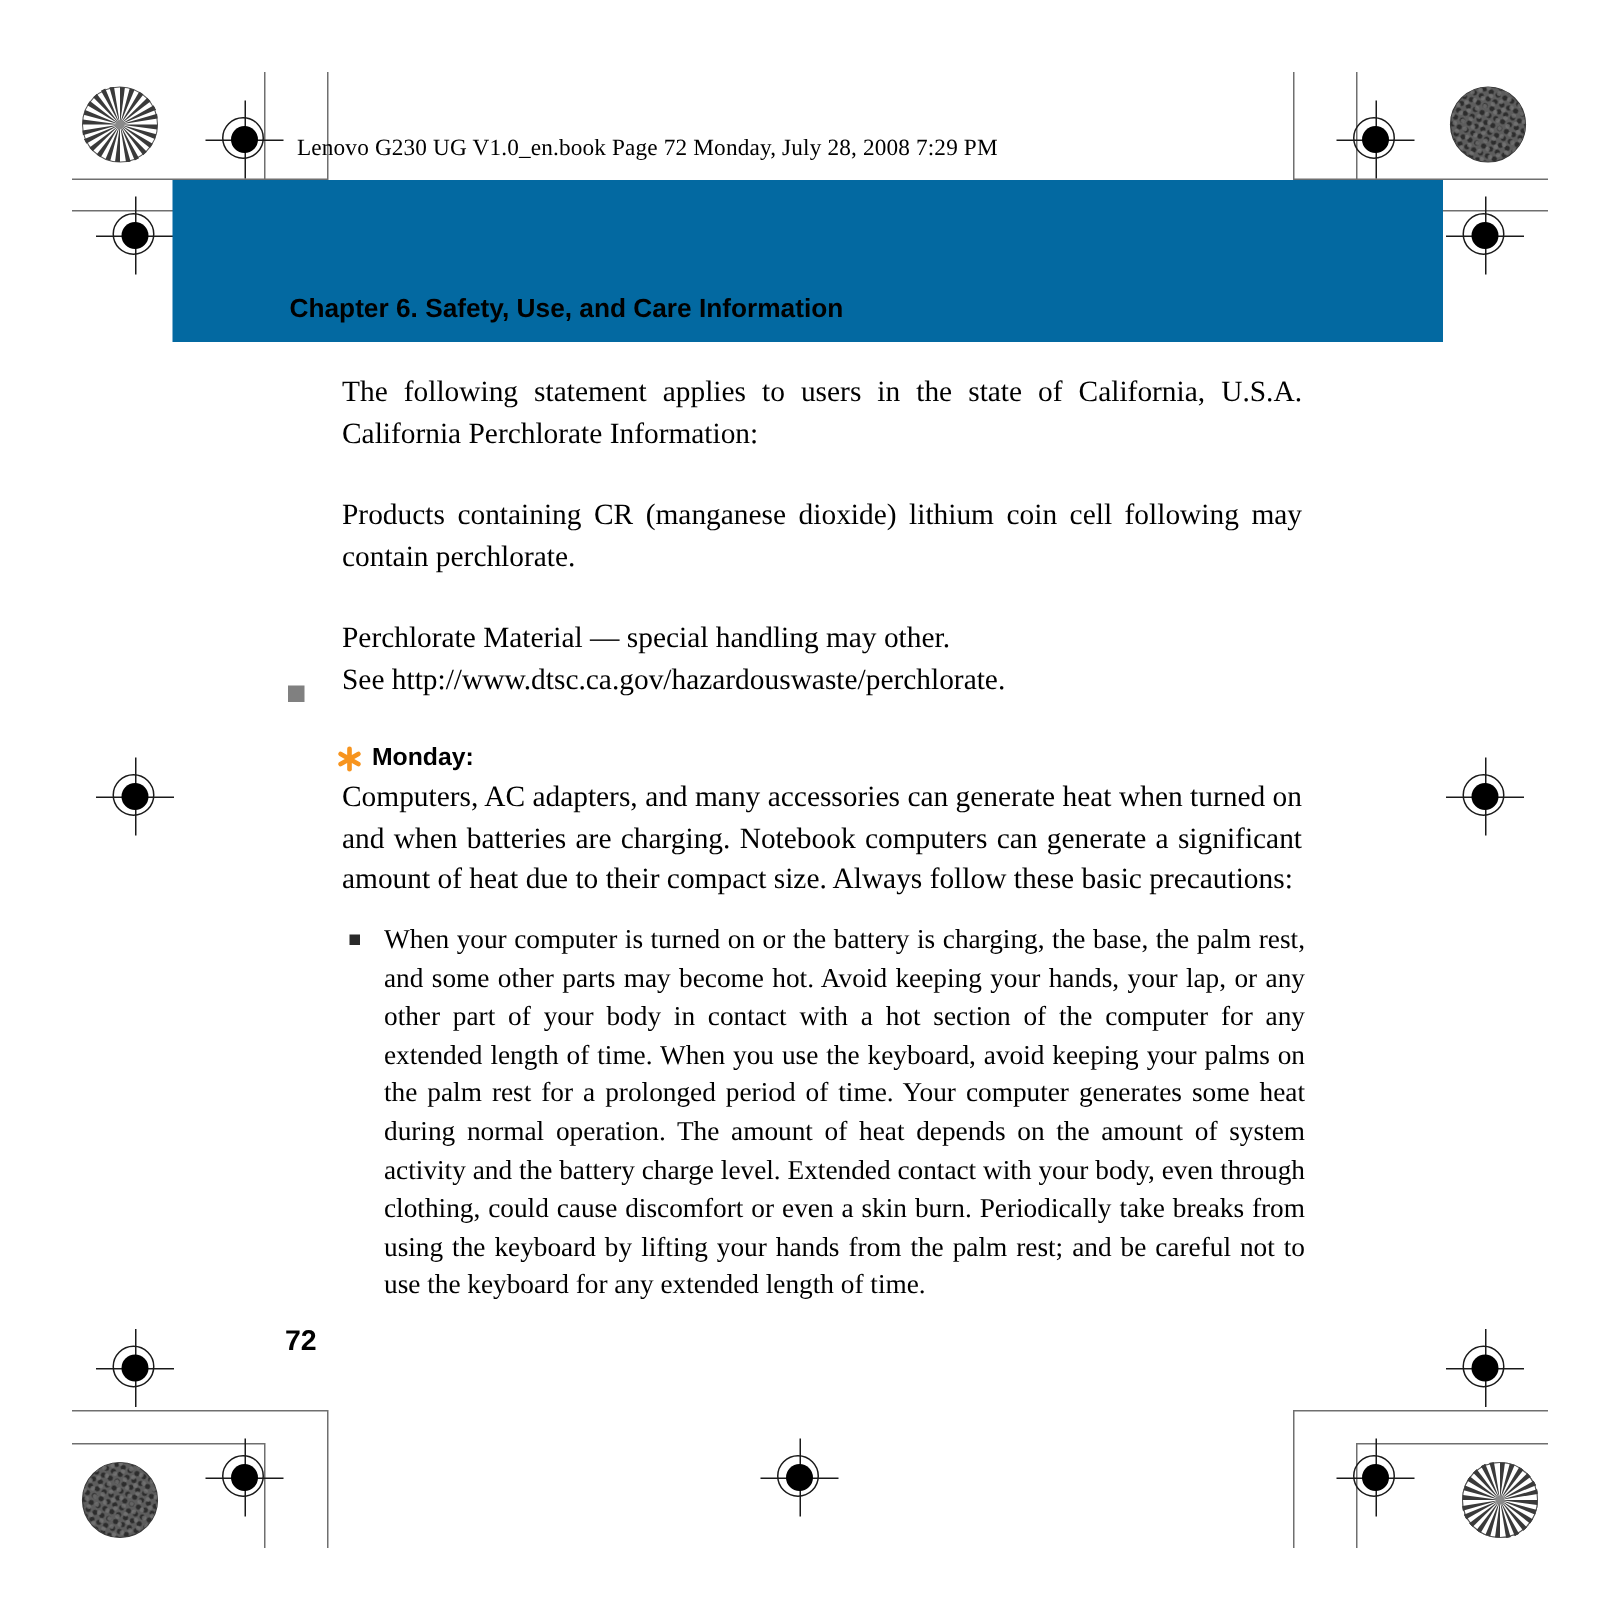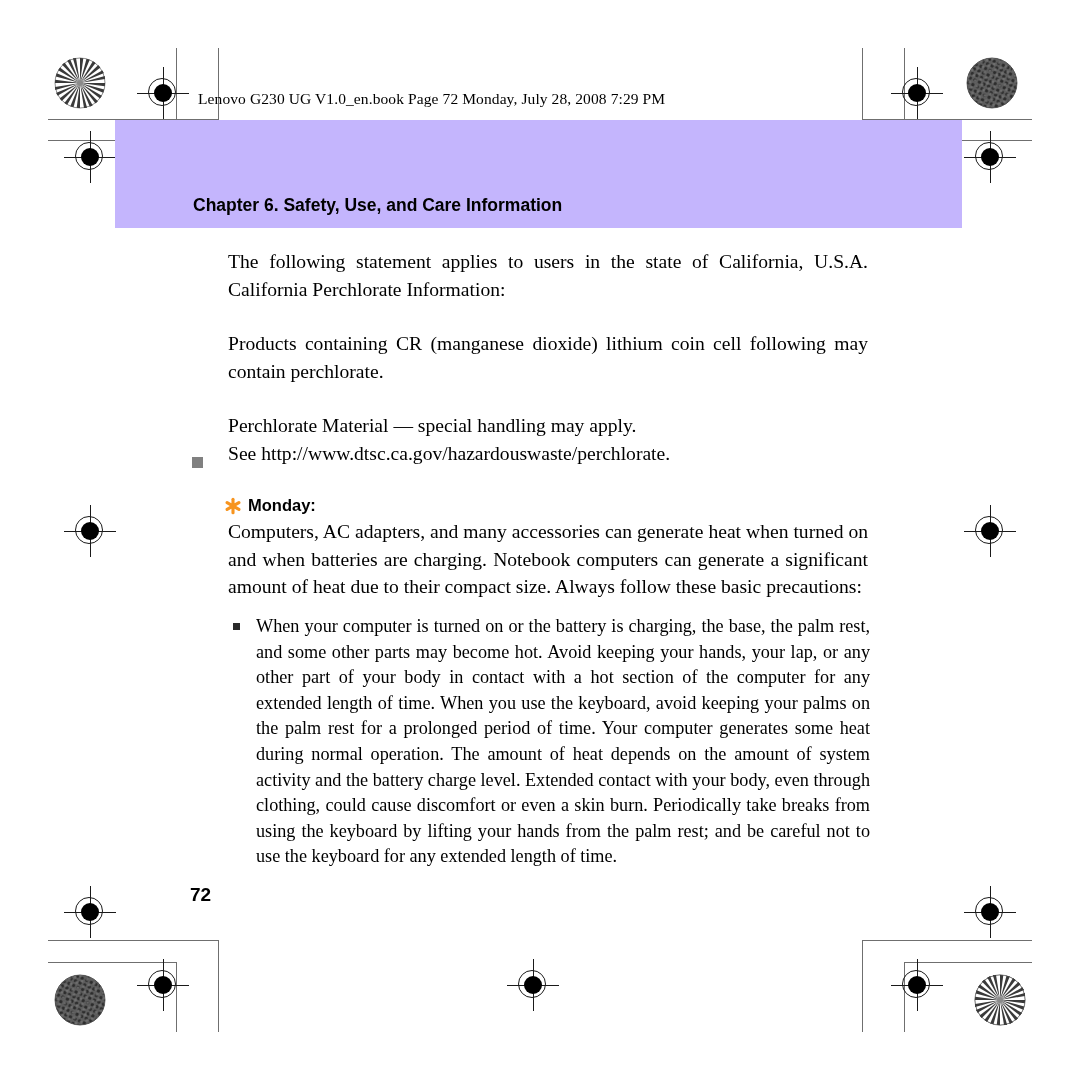--- a/index.html
+++ b/index.html
@@ -91,21 +91,21 @@
     white-space: nowrap;
     color: #000;
   }
 
   #chapter-bar {
     position: absolute;
     left: 115px;
     top: 120px;
     width: 847px;
     height: 108px;
-    background: #c4b5fd;
+    background: #0369a1;
   }
   #chapter-title {
     position: absolute;
     left: 78px;
     bottom: 12px;
     font-family: "Liberation Sans", sans-serif;
     font-weight: bold;
     font-size: 17.5px;
     color: #000;
     white-space: nowrap;
@@ -423,21 +423,21 @@
 
   <div id="chapter-bar">
     <div id="chapter-title">Chapter 6. Safety, Use, and Care Information</div>
   </div>
 
   <div id="body-col">
     <p class="para spacer-after">The following statement applies to users in the state of California, U.S.A. California Perchlorate Information:</p>
 
     <p class="para spacer-after">Products containing CR (manganese dioxide) lithium coin cell following may contain perchlorate.</p>
 
-    <p class="para last-left">Perchlorate Material — special handling may apply.</p>
+    <p class="para last-left">Perchlorate Material — special handling may other.</p>
     <p class="para last-left">See http://www.dtsc.ca.gov/hazardouswaste/perchlorate.</p>
   </div>
 
   <div id="section-heading">
     <span class="sq-bullet"></span>
   </div>
 
   <div id="danger-line">
     <span class="asterisk-icon">
       <svg width="18" height="18" viewBox="0 0 18 18">

